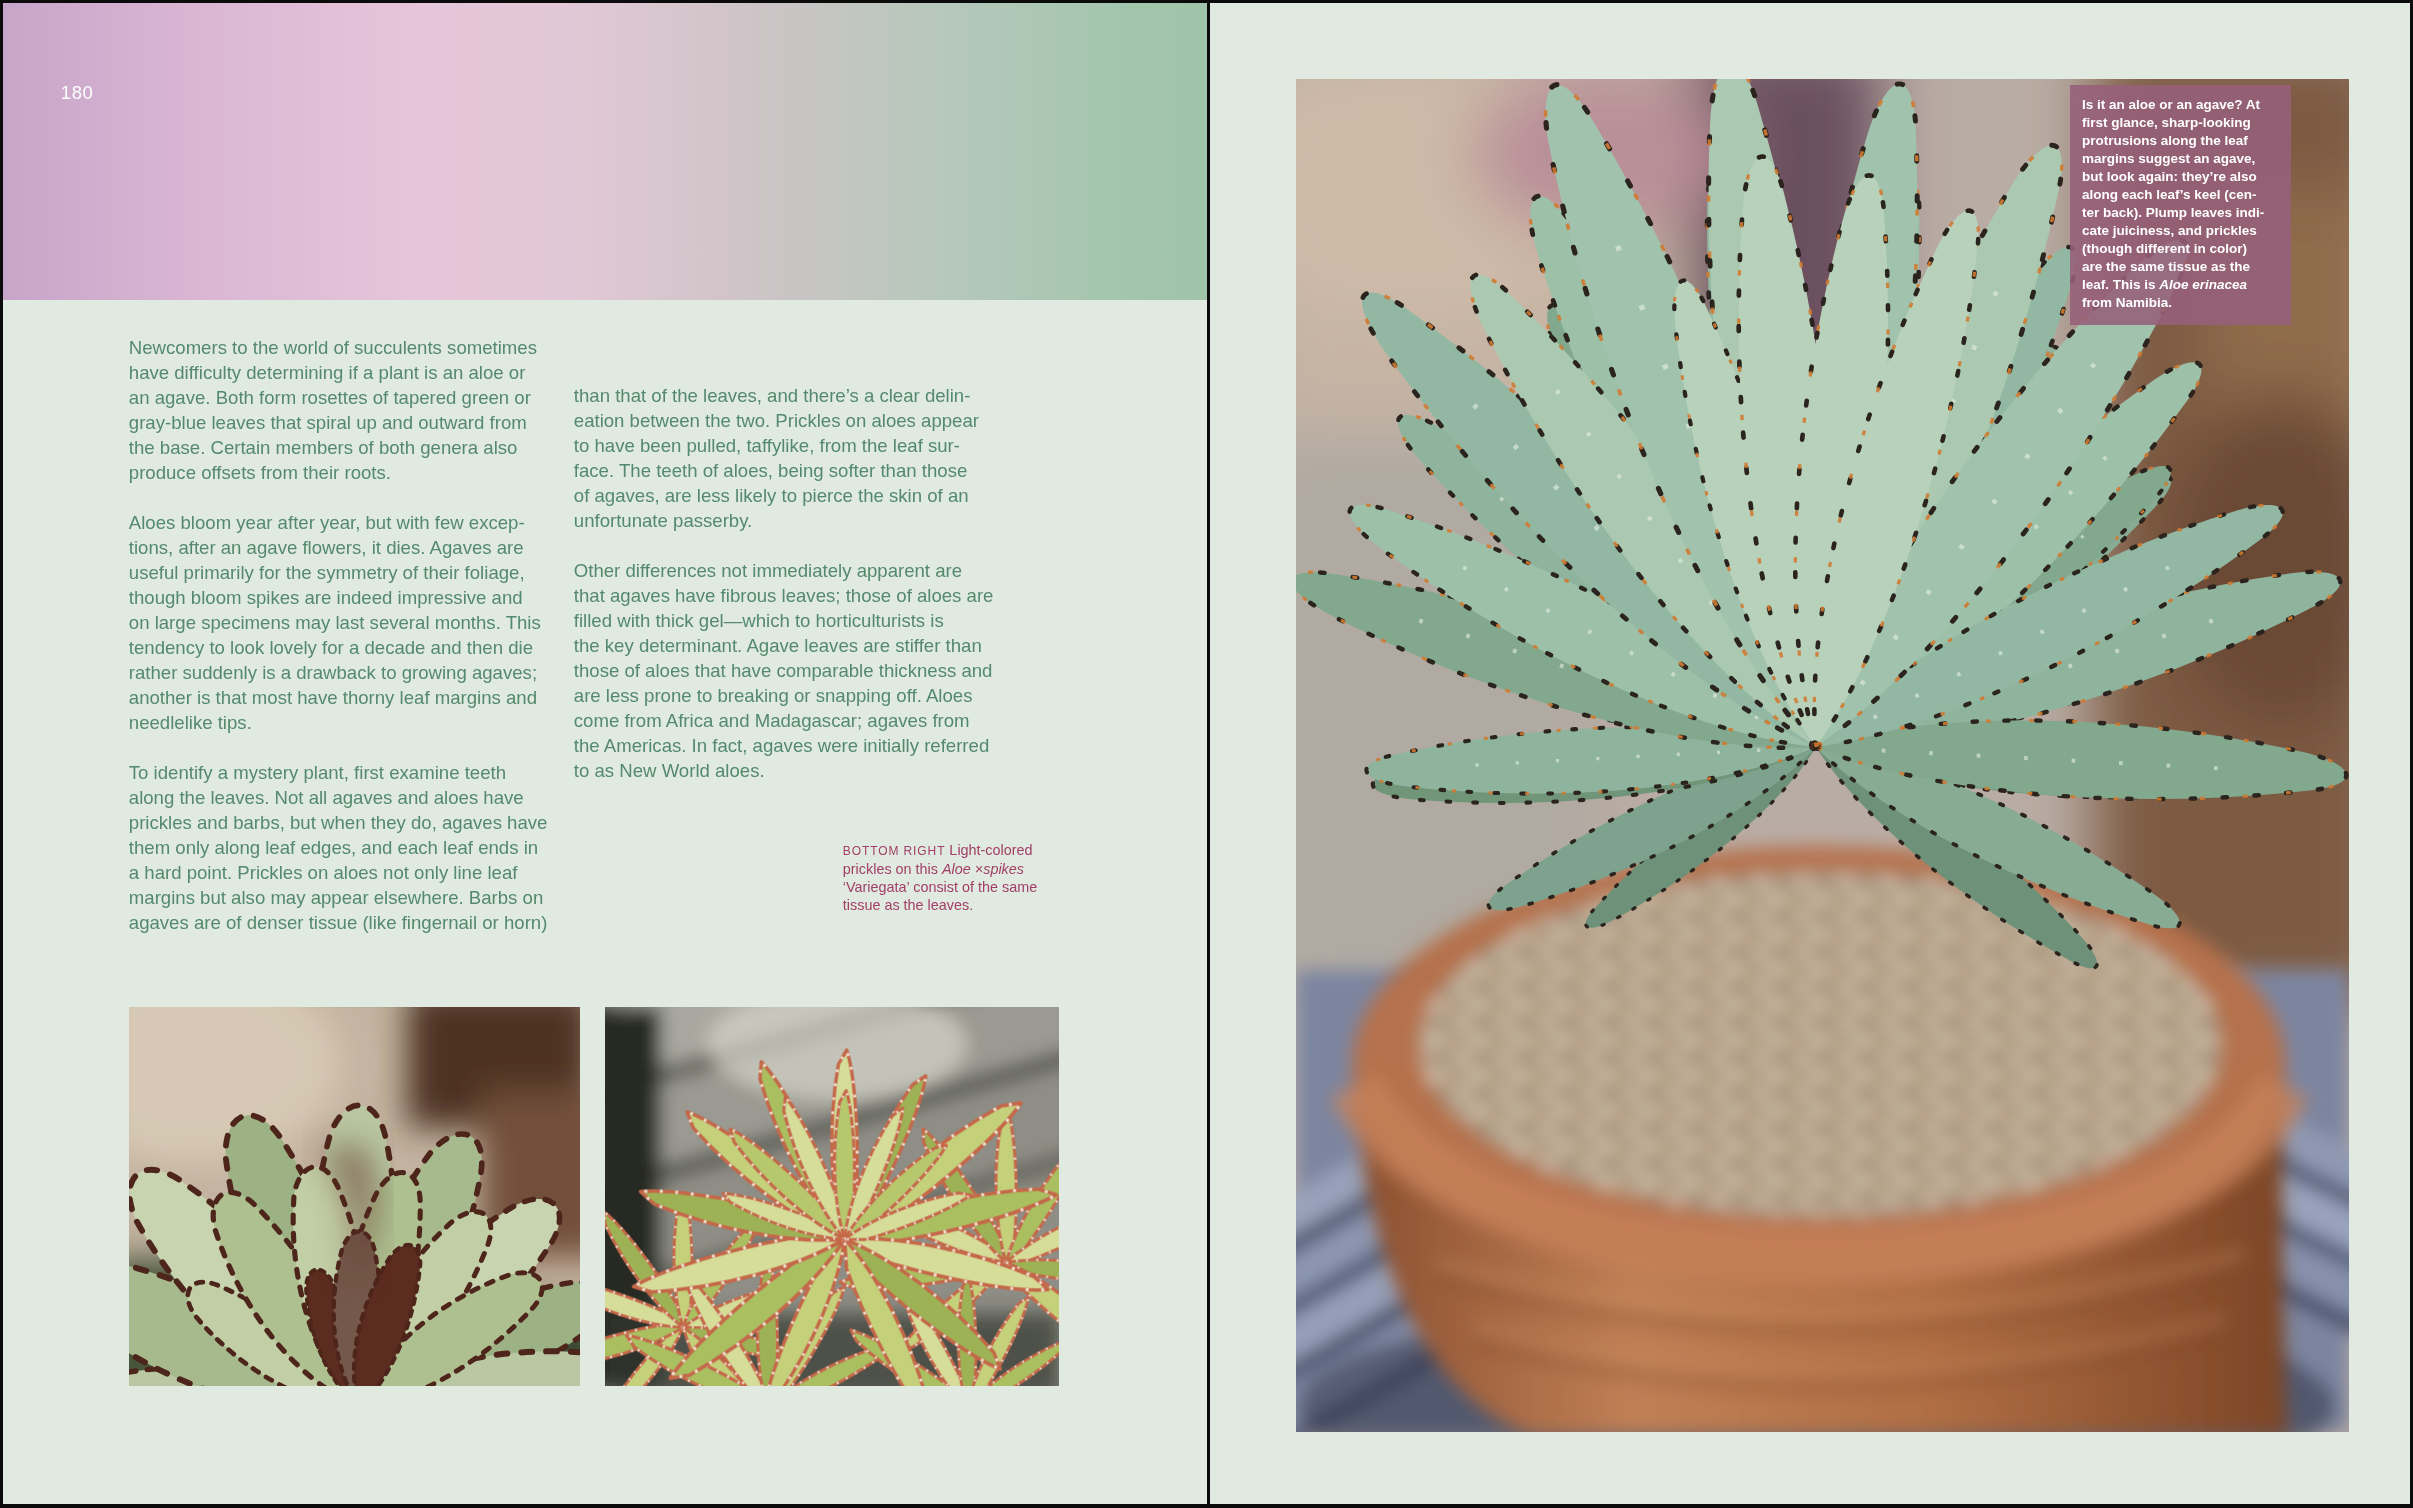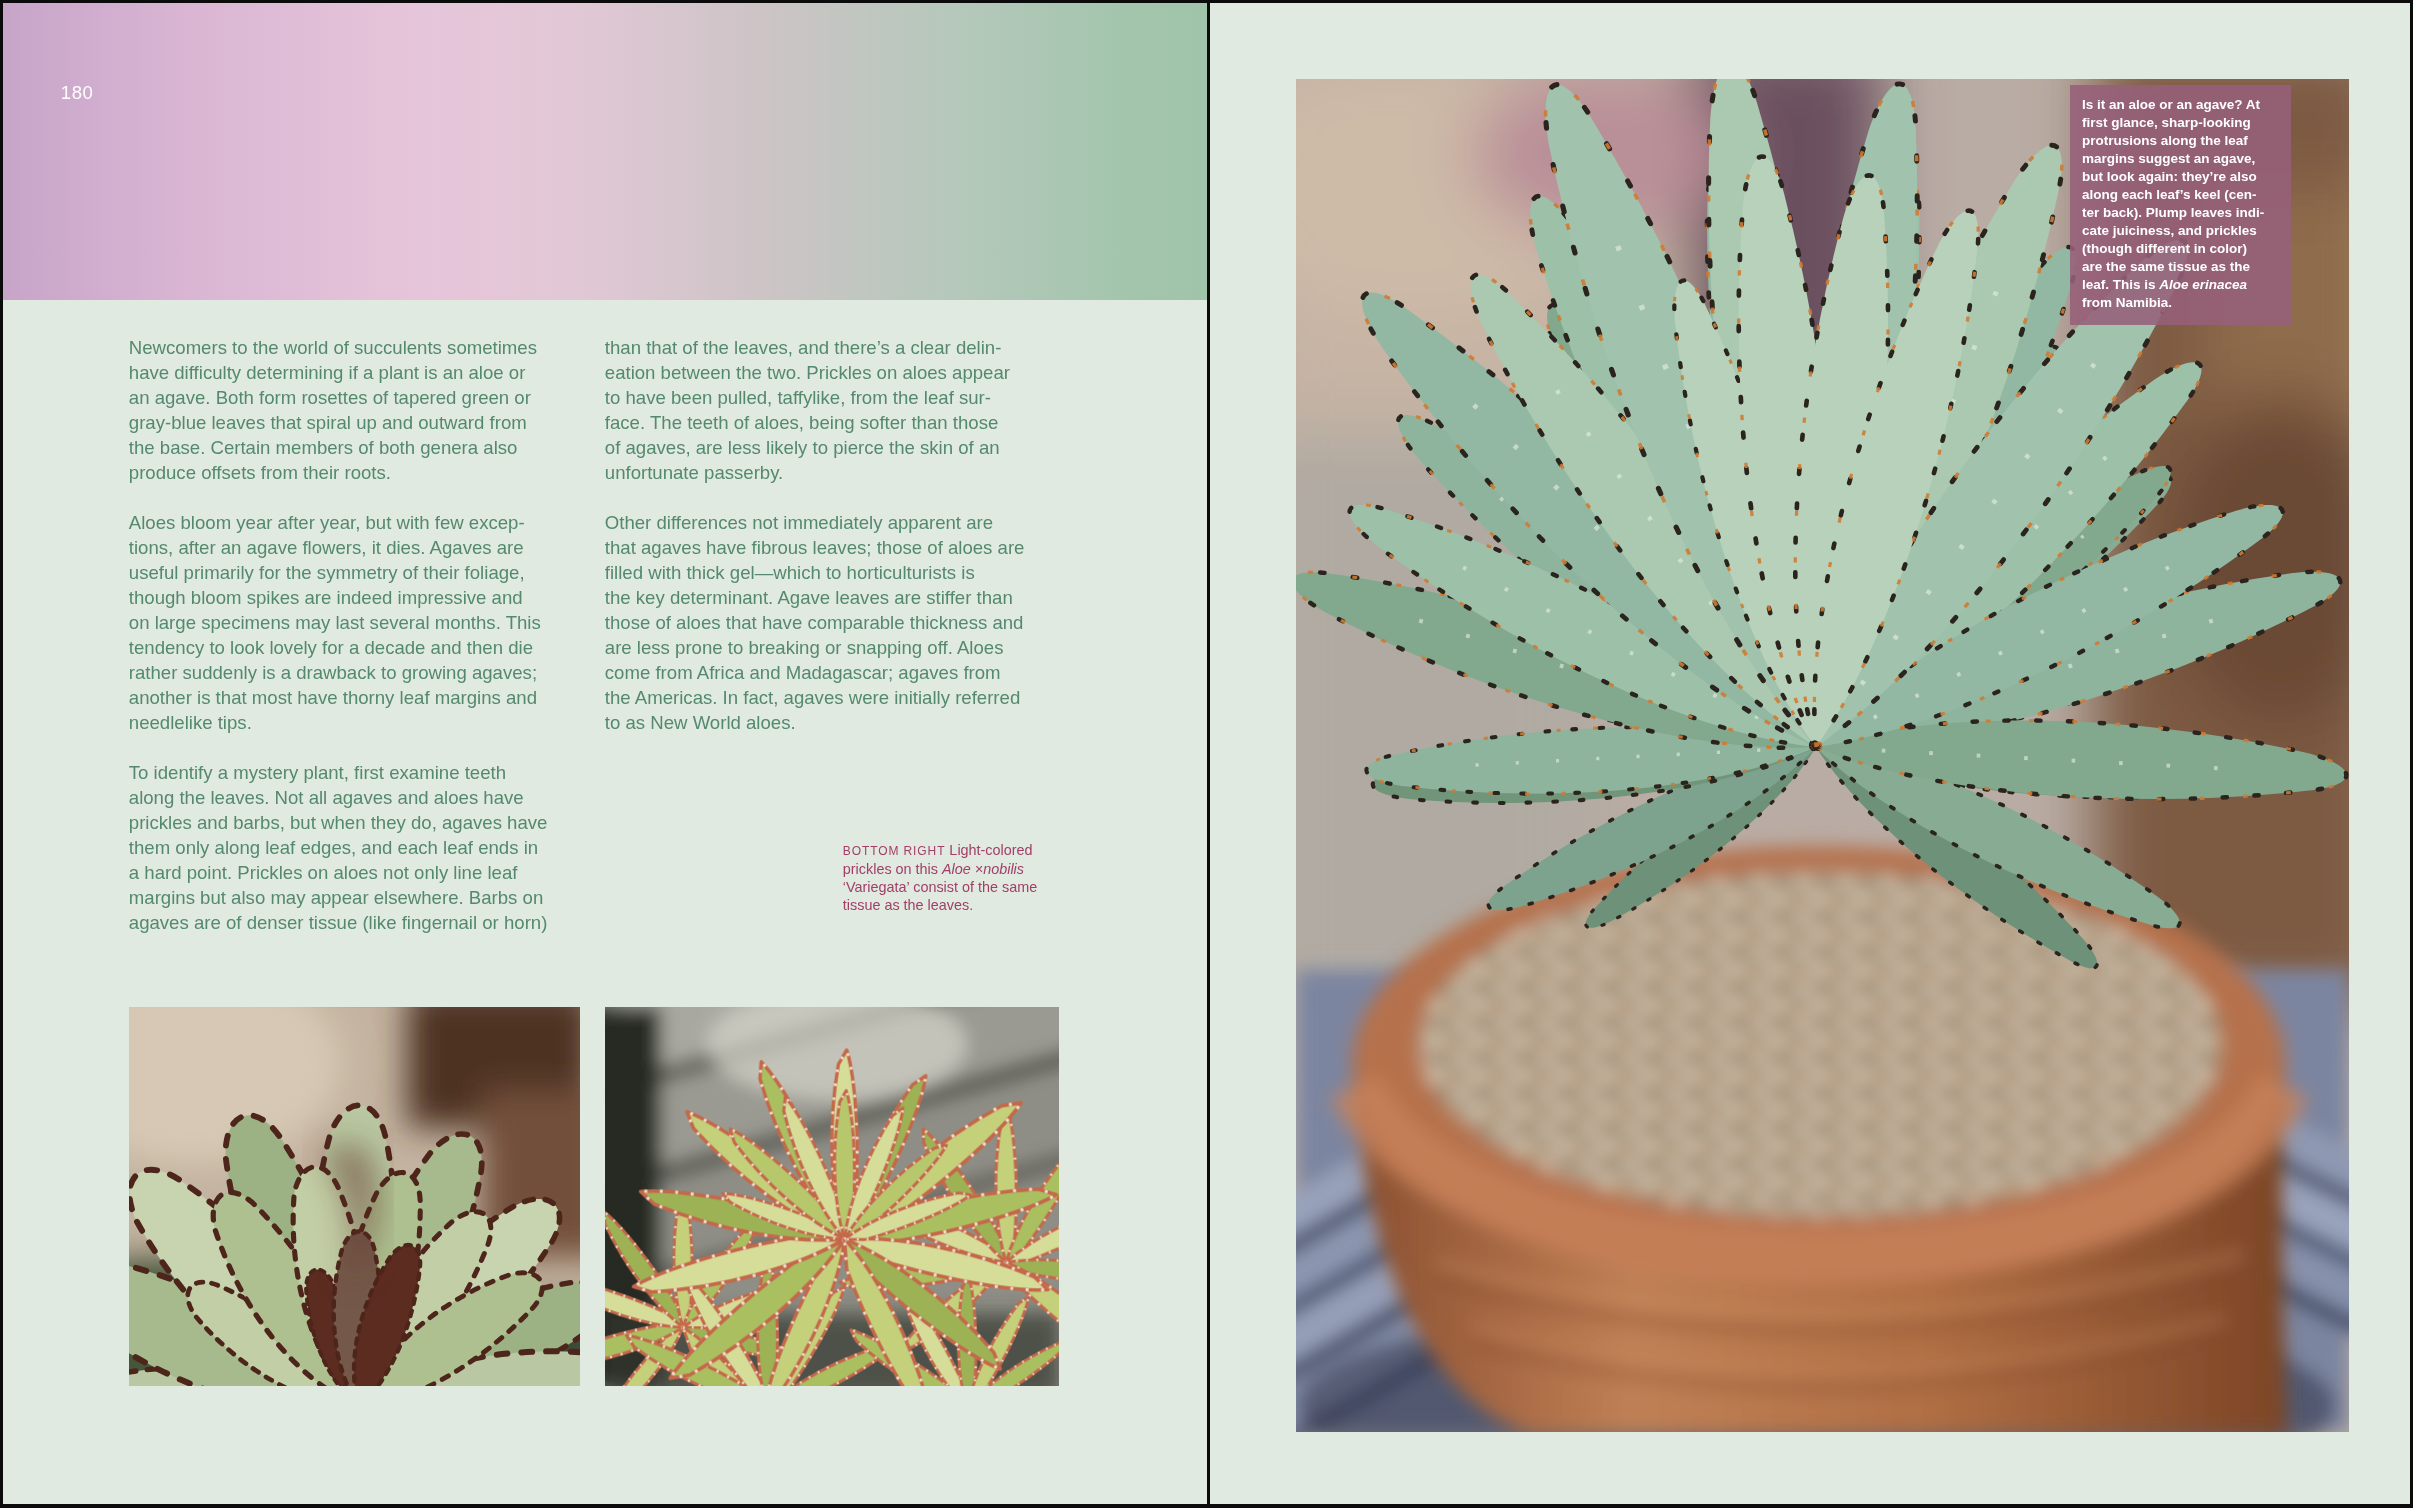--- a/index.html
+++ b/index.html
@@ -13,21 +13,21 @@
   .title-band{position:absolute;left:0;top:0;width:100%;height:297px;
     background:linear-gradient(90deg,var(--c-band-left,#c7a5c9) 0%,#d9b5d3 15%,var(--c-band-pink,#e6c5da) 34%,#e2c8d6 47%,#cdc4c6 63%,#b5c8bb 79%,var(--c-band-right,#a2c5ac) 94%,#a0c4aa 100%);}
   .page-number{position:absolute;left:58px;top:79px;font-size:18.6px;color:var(--c-title-text,#fff);letter-spacing:0.5px;}
   .chapter-title{position:absolute;left:122px;top:139px;margin:0;font-size:42px;font-weight:500;line-height:65px;
     color:var(--c-title-text,#fff);white-space:pre;letter-spacing:0.2px;}
 
   
   .bodycol{position:absolute;top:332px;font-size:18.6px;line-height:25px;color:var(--c-body-text,#54896d);}
   .bodycol p{margin:0 0 25px 0;white-space:pre;}
   .col-1{left:126px;width:449px;}
-  .col-2{left:602px;width:446px;}
+  .col-2{left:571px;width:446px;margin-top:48px;}
 
   
   .photo-caption{position:absolute;top:838px;font-size:14.4px;line-height:18px;color:var(--c-caption-text,#a23e68);white-space:pre;}
   .cap-a{left:603px;width:232px;}
   .cap-b{left:840px;width:223px;}
   .seg-i{font-style:italic;}
   .seg-sc{font-size:12px;letter-spacing:0.9px;}
 
   
   .photo{position:absolute;overflow:hidden;background:#9aa08e;}
@@ -91,21 +91,21 @@
 filled with thick gel—which to horticulturists is
 the key determinant. Agave leaves are stiffer than
 those of aloes that have comparable thickness and
 are less prone to breaking or snapping off. Aloes
 come from Africa and Madagascar; agaves from
 the Americas. In fact, agaves were initially referred
 to as New World aloes.</p>
     </div>
 
     <div class="photo-caption cap-b"><span class="seg-sc">BOTTOM RIGHT</span><span> Light-colored
-prickles on this </span><span class="seg-i">Aloe ×nobilis</span><span>
+prickles on this </span><span class="seg-i">Aloe ×spikes</span><span>
 ‘Variegata’ consist of the same
 tissue as the leaves.</span></div>
 
     <figure class="photo photo-bl">
       <svg width="451" height="379" viewBox="0 0 486 408">
         <defs>
           <filter id="b1" x="-30%" y="-30%" width="160%" height="160%">
               <feGaussianBlur stdDeviation="18"></feGaussianBlur>
             </filter>
         </defs>

